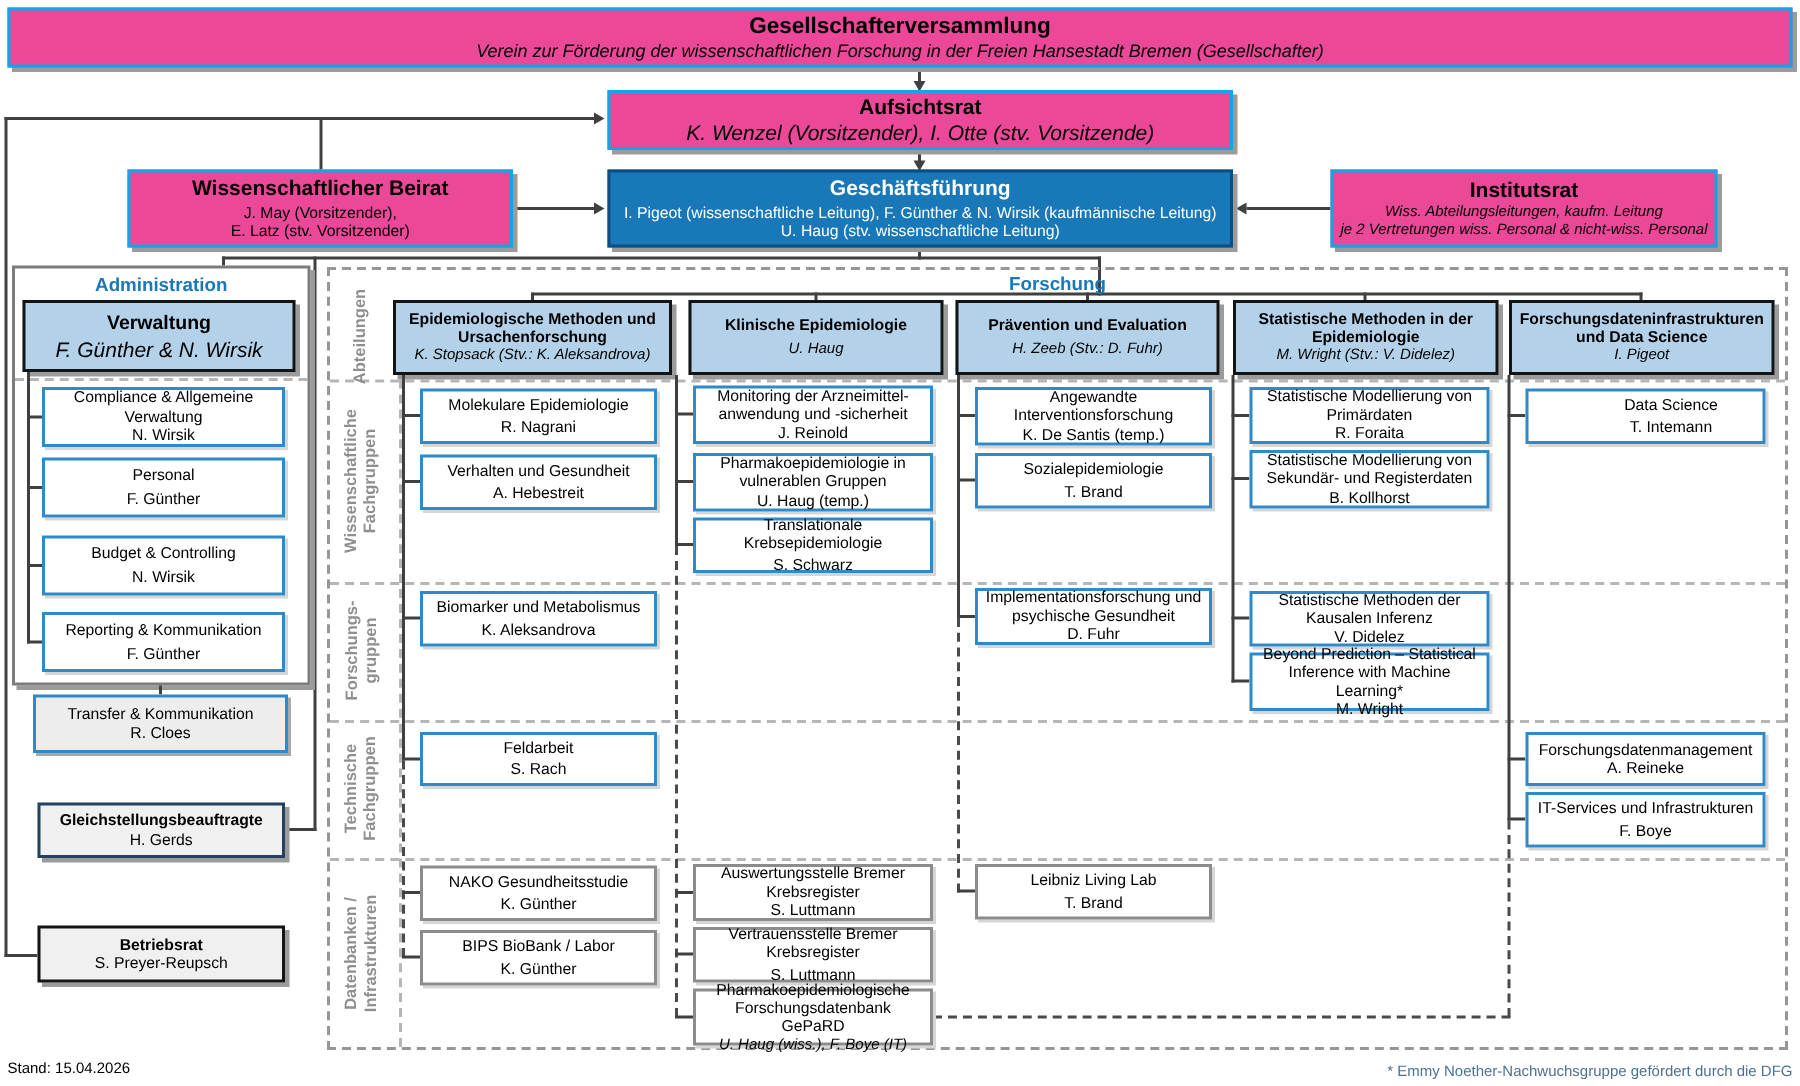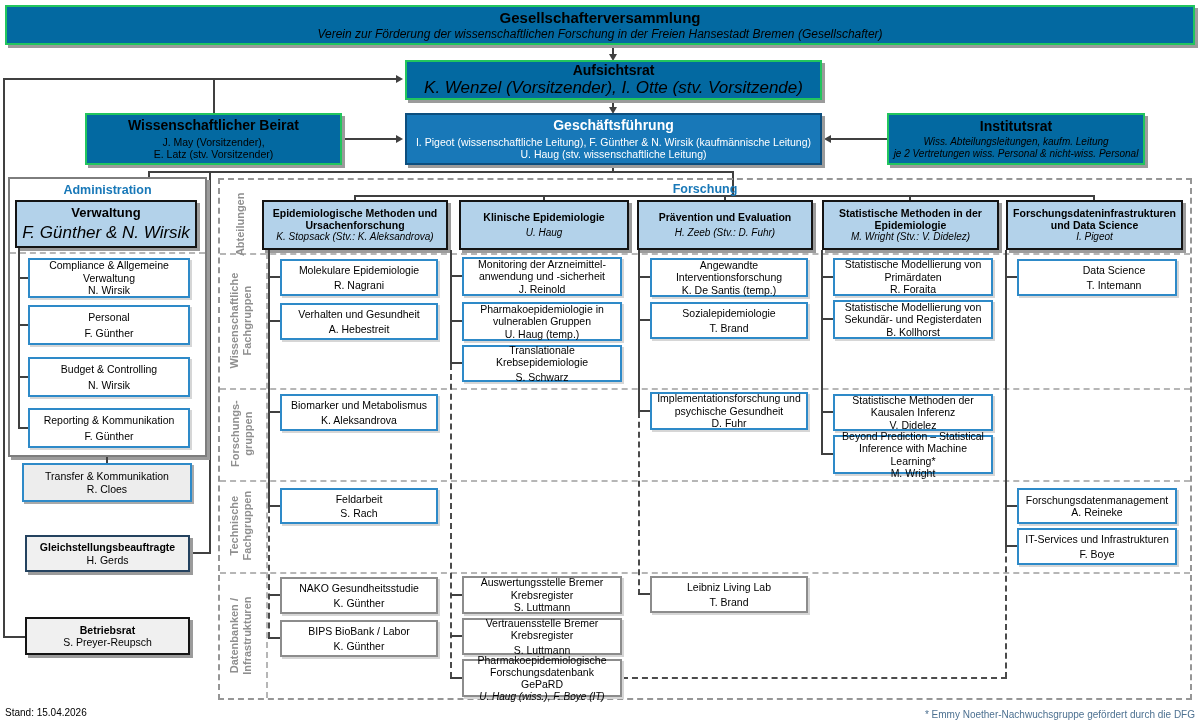--- a/index.html
+++ b/index.html
@@ -1,34 +1,34 @@
 <!DOCTYPE html>
 <html><head>
 <meta charset="utf-8">
 <style>
   html,body{margin:0;padding:0;background:#fff;}
   body{font-family:"Liberation Sans",sans-serif;color:#000;}
   .stage{position:relative;width:1200px;height:724px;background:#fff;overflow:hidden;}
   .box{position:absolute;box-sizing:border-box;display:flex;flex-direction:column;justify-content:center;align-items:center;text-align:center;padding:2px 4px;line-height:1.18;}
-  .bgGray{background:#0369a1;border:2px solid #22c55e;}
+  .bgGray{background:#ec4899;border:2px solid #0ea5e9;}
   .bgBlue{background:#1878b8;border:2px solid #0c4e7e;color:#fff;}
   .bgLB{background:#b3d2ea;border:2px solid #141414;}
   .wb{background:#fff;border:2px solid #2e8ac8;box-shadow:2px 2px 0 #d6d6d6;}
   .tb{background:#ededed;border:2px solid #2e8ac8;box-shadow:2px 2px 0 #a9a9a9;}
   .gb{background:#fff;border:2px solid #8c8c8c;box-shadow:2px 2px 0 #d6d6d6;}
   .db{background:#f0f0f0;border:2px solid #141414;box-shadow:3px 3px 0 #9b9b9b;}
   .dbn{border-color:#24425f;}
   .shadow{box-shadow:3px 3px 0 #9b9b9b;}
   .t15{font-size:15px;font-weight:bold;}
   .t14{font-size:14px;font-weight:bold;}
   .t13{font-size:13px;font-weight:bold;}
   .t105{font-size:10.5px;font-weight:bold;white-space:pre-line;}
   .st{font-size:10.5px;white-space:pre-line;}
   .i12{font-size:12px;font-style:italic;}
-  .i11{font-size:17px;font-style:italic;}
+  .i11{font-size:14px;font-style:italic;}
   .i105{font-size:10.5px;}
   .i10{font-size:10px;font-style:italic;}
   .mb2{margin-bottom:2px;} .mb3{margin-bottom:3px;}
   .bluehead{position:absolute;color:#1878b8;font-weight:bold;font-size:12.5px;text-align:center;}
   .line{position:absolute;background:#404040;}
   .dashv{position:absolute;border-left:2px dashed #4a4a4a;}
   .dashh{position:absolute;border-top:2px dashed #4a4a4a;}
   .sep{position:absolute;border-top:2px dashed #b6b6b6;}
   .sepv{position:absolute;border-left:2px dashed #b6b6b6;}
   .cont-f{position:absolute;border:2px dashed #969696;box-sizing:border-box;}

